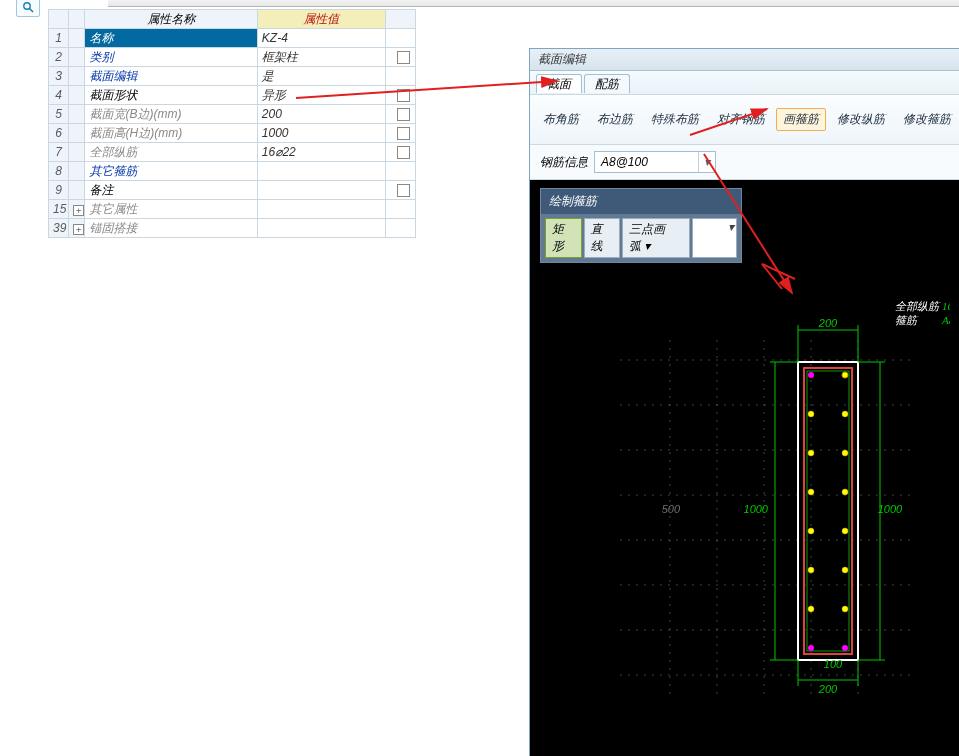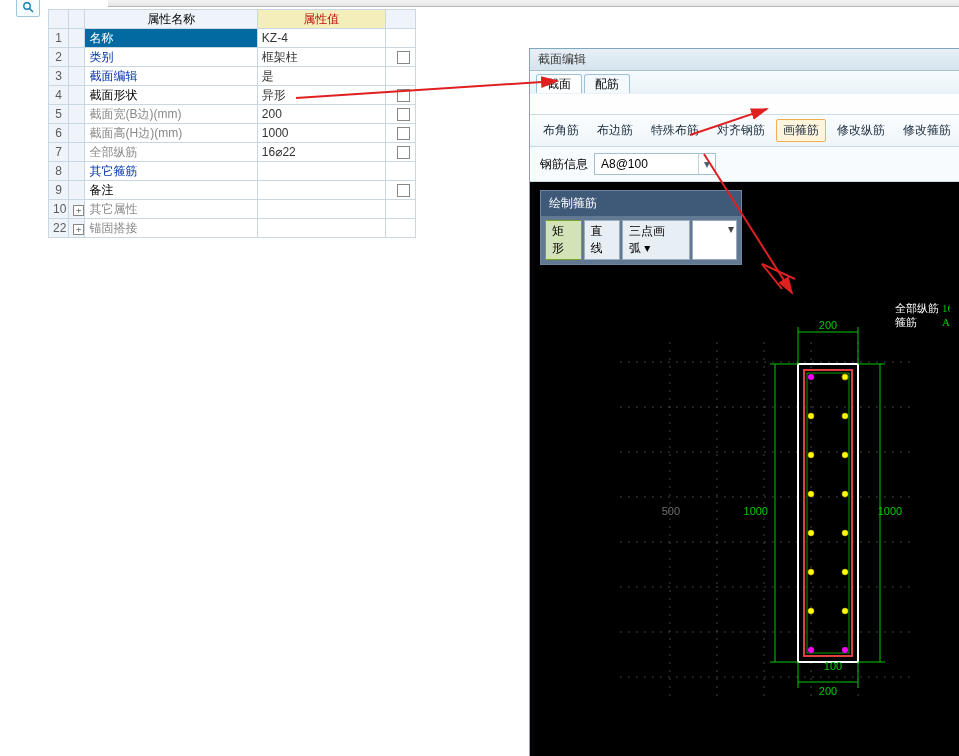--- a/index.html
+++ b/index.html
@@ -1,16 +1,16 @@
 <!DOCTYPE html>
 <html><head>
 <meta charset="utf-8">
 <style>
   html,body{margin:0;padding:0;font-family:"Microsoft YaHei","SimSun",Arial,sans-serif;font-size:12px;background:#fff;color:#000;}
-  .page{position:relative;width:959px;height:756px;overflow:hidden;}
+  .page{position:relative;width:959px;height:756px;overflow:hidden;font-style:italic;}
 
   
   .mag-ico{position:absolute;left:16px;top:-3px;width:22px;height:18px;border:1px solid #9fc8df;border-radius:2px;background:#f6fbfe;display:flex;align-items:center;justify-content:center;color:#1a7fb3;}
   .mag-ico svg{display:block;}
 
   
   .ruler{position:absolute;left:108px;top:0;right:0;height:6px;border-bottom:1px solid #b5b5b5;background:linear-gradient(#f3f3f3,#e7e7e7);}
 
   
   .grid{position:absolute;left:48px;top:9px;width:368px;border:1px solid #9bb6c9;border-collapse:collapse;table-layout:fixed;}
@@ -32,21 +32,21 @@
   .grid td.val{color:#333;}
   .chk{display:inline-block;width:11px;height:11px;border:1px solid #888;vertical-align:middle;margin-left:7px;}
   .expbtn{display:inline-block;width:9px;height:9px;border:1px solid #888;line-height:8px;font-size:9px;text-align:center;background:#fff;cursor:pointer;}
 
   
   .editor{position:absolute;left:529px;top:48px;width:430px;height:707px;border:1px solid #7fa6bf;background:#fefefe;}
   .editor-title{background:linear-gradient(#e8f0f6,#d6e4ee);height:21px;line-height:21px;padding:0 8px;font-size:12px;color:#333;border-bottom:1px solid #a8c1d1;}
   .tabbar{display:flex;padding:3px 6px 0 6px;background:linear-gradient(#f6fbfe,#e9f2f8);height:20px;text-align:center;}
   .tab{border:1px solid #9fc0d6;border-bottom:none;padding:1px 10px;margin-right:2px;background:#f3f9fd;border-radius:3px 3px 0 0;cursor:pointer;font-size:12px;height:16px;line-height:16px;}
   .tab.active{background:#fff;}
-  .cmdbar{border-top:1px solid #cdd9e1;border-bottom:1px solid #cdd9e1;background:linear-gradient(#fbfdff,#eef5fa);padding:4px 6px;display:flex;gap:4px;overflow:hidden;margin-top:20px;}
+  .cmdbar{border-top:1px solid #cdd9e1;border-bottom:1px solid #cdd9e1;background:linear-gradient(#fbfdff,#eef5fa);padding:13px 6px;display:flex;gap:4px;overflow:hidden;}
   .cmd{padding:2px 6px;border:1px solid transparent;cursor:pointer;white-space:nowrap;color:#203040;border-radius:2px;}
   .cmd.active{border:1px solid #f0b050;background:#fff5dd;}
   .infobar{padding:6px 10px;display:flex;align-items:center;gap:6px;border-bottom:1px solid #cdd9e1;background:#f8fbfd;}
   .combo{border:1px solid #9fc0d6;height:20px;background:#fff;display:inline-flex;align-items:center;padding:0 4px 0 6px;min-width:110px;position:relative;}
   .combo .arrow{position:absolute;right:0;top:0;bottom:0;width:16px;border-left:1px solid #c0d2de;display:flex;align-items:center;justify-content:center;color:#46647a;}
 
   .canvas-wrap{position:relative;width:100%;height:604px;background:#000;}
   .tool-panel{position:absolute;left:10px;top:8px;width:200px;background:#3f5a78;border:1px solid #6e86a0;}
   .tool-panel .tp-title{color:#fff;font-size:12px;padding:4px 8px;}
   .tool-panel .tp-body{background:#617992;padding:4px;display:flex;gap:2px;}
@@ -149,28 +149,28 @@
           <td></td>
         </tr>
         <tr>
           <td class="num">9</td>
           <td class="exp"></td>
           <td class="name black">备注</td>
           <td class="val"></td>
           <td><span class="chk"></span></td>
         </tr>
         <tr>
-          <td class="num">10</td>
+          <td class="num">15</td>
           <td class="exp"><span class="expbtn">+</span></td>
           <td class="name gray">其它属性</td>
           <td class="val"></td>
           <td></td>
         </tr>
         <tr>
-          <td class="num">22</td>
+          <td class="num">39</td>
           <td class="exp"><span class="expbtn">+</span></td>
           <td class="name gray">锚固搭接</td>
           <td class="val"></td>
           <td></td>
         </tr>
       </tbody>
   </table>
 
   <div class="editor">
     <div class="editor-title">截面编辑</div>

